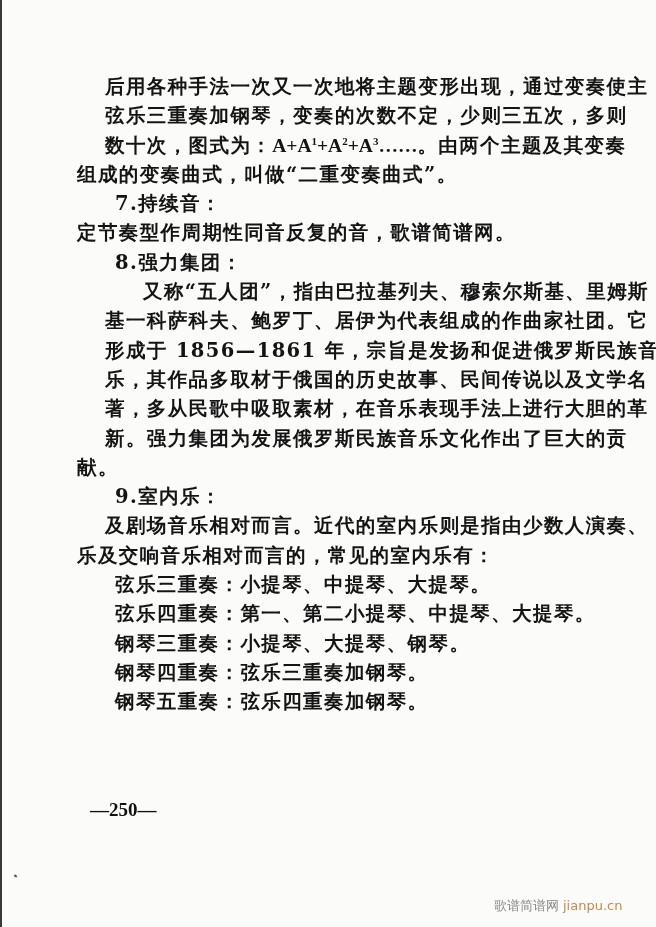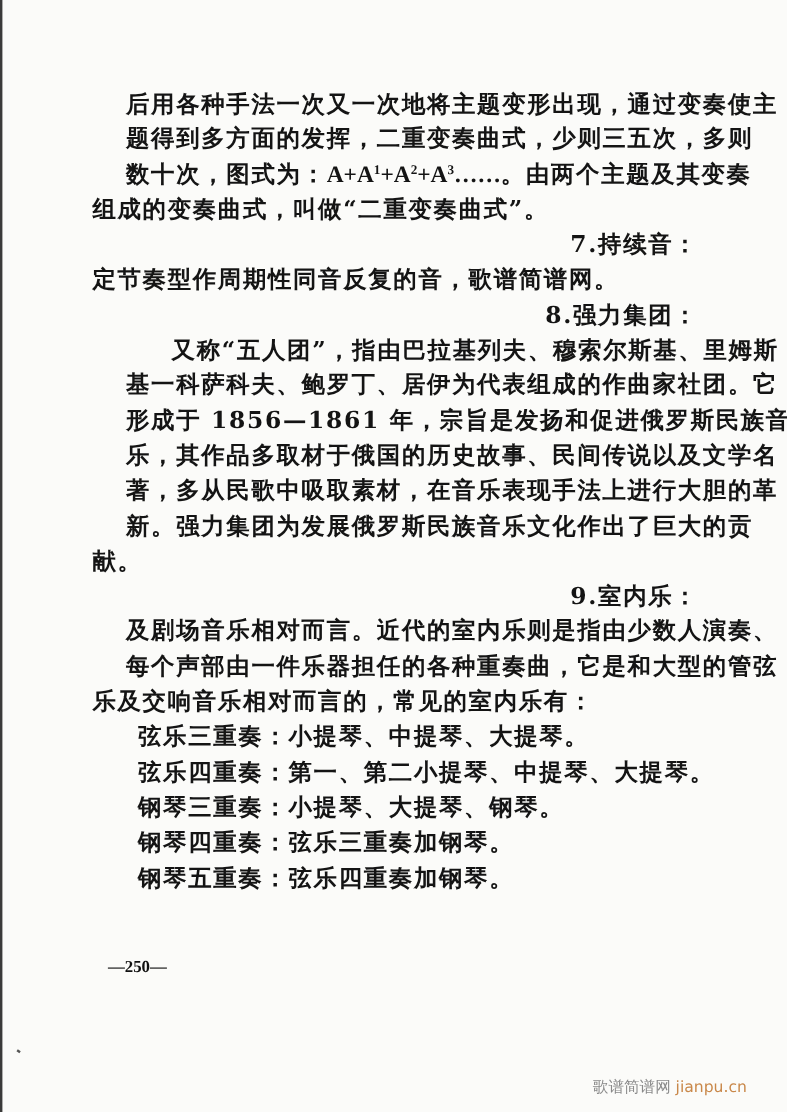--- a/index.html
+++ b/index.html
@@ -31,36 +31,36 @@
   }
   .line {
     height: 29.3px;
     line-height: 29.3px;
     font-size: 19.5px;
     white-space: nowrap;
     letter-spacing: 1.4px;
     font-weight: bold;
   }
   .indent { padding-left: 38px; }
-  .heading { padding-left: 38px; font-weight: bold; text-align: right; }
+  .heading { padding-left: 38px; font-weight: bold; }
   .list-line { padding-left: 38px; }
   .justify {
     text-align: justify;
     text-align-last: justify;
     margin-left: 28px;
   }
   sup { font-size: 11px; line-height: 0; vertical-align: 7px; letter-spacing: 0; }
   .formula { font-family: "Liberation Serif", serif; letter-spacing: 0; font-weight: bold; }
   .page-number {
     position: absolute;
     left: 90px;
     top: 799px;
     font-family: "Liberation Serif", serif;
     font-weight: bold;
-    font-size: 14px;
+    font-size: 19px;
     color: #111;
     letter-spacing: 0;
   }
   .speck {
     position: absolute;
     left: 14px;
     top: 875px;
     width: 3px;
     height: 2px;
     background: #555;
@@ -78,39 +78,38 @@
   .watermark .en { color: #c9884a; margin-left: 4px; }
 </style>
 </head>
 <body>
 
 <div class="left-edge"></div>
 
 <div class="page">
 
   <div class="line justify">后用各种手法一次又一次地将主题变形出现，通过变奏使主</div>
-  <div class="line justify">题得到多方面的发挥，二重变奏曲式，少则三五次，多则</div>
+  <div class="line justify">弦乐三重奏加钢琴，变奏的次数不定，少则三五次，多则</div>
   <div class="line justify"><span>数十次，图式为：</span><span class="formula"><span>A+A</span><sup>1</sup><span>+A</span><sup>2</sup><span>+A</span><sup>3</sup><span>……</span></span><span>。由两个主题及其变奏</span></div>
   <div class="line">组成的变奏曲式，叫做“二重变奏曲式”。</div>
 
   <div class="line heading">7.持续音：</div>
   <div class="line">定节奏型作周期性同音反复的音，歌谱简谱网。</div>
 
   <div class="line heading">8.强力集团：</div>
   <div class="line indent justify">又称“五人团”，指由巴拉基列夫、穆索尔斯基、里姆斯</div>
   <div class="line justify">基一科萨科夫、鲍罗丁、居伊为代表组成的作曲家社团。它</div>
   <div class="line justify">形成于 1856—1861 年，宗旨是发扬和促进俄罗斯民族音</div>
   <div class="line justify">乐，其作品多取材于俄国的历史故事、民间传说以及文学名</div>
   <div class="line justify">著，多从民歌中吸取素材，在音乐表现手法上进行大胆的革</div>
   <div class="line justify">新。强力集团为发展俄罗斯民族音乐文化作出了巨大的贡</div>
   <div class="line">献。</div>
 
   <div class="line heading">9.室内乐：</div>
   <div class="line justify">及剧场音乐相对而言。近代的室内乐则是指由少数人演奏、</div>
-  <div class="line justify">每个声部由一件乐器担任的各种重奏曲，它是和大型的管弦</div>
   <div class="line">乐及交响音乐相对而言的，常见的室内乐有：</div>
 
   <div class="line list-line"><span>弦乐三重奏：</span><span>小提琴、中提琴、大提琴。</span></div>
   <div class="line list-line"><span>弦乐四重奏：</span><span>第一、第二小提琴、中提琴、大提琴。</span></div>
   <div class="line list-line"><span>钢琴三重奏：</span><span>小提琴、大提琴、钢琴。</span></div>
   <div class="line list-line"><span>钢琴四重奏：</span><span>弦乐三重奏加钢琴。</span></div>
   <div class="line list-line"><span>钢琴五重奏：</span><span>弦乐四重奏加钢琴。</span></div>
 </div>
 
 <div class="page-number">—250—</div>

